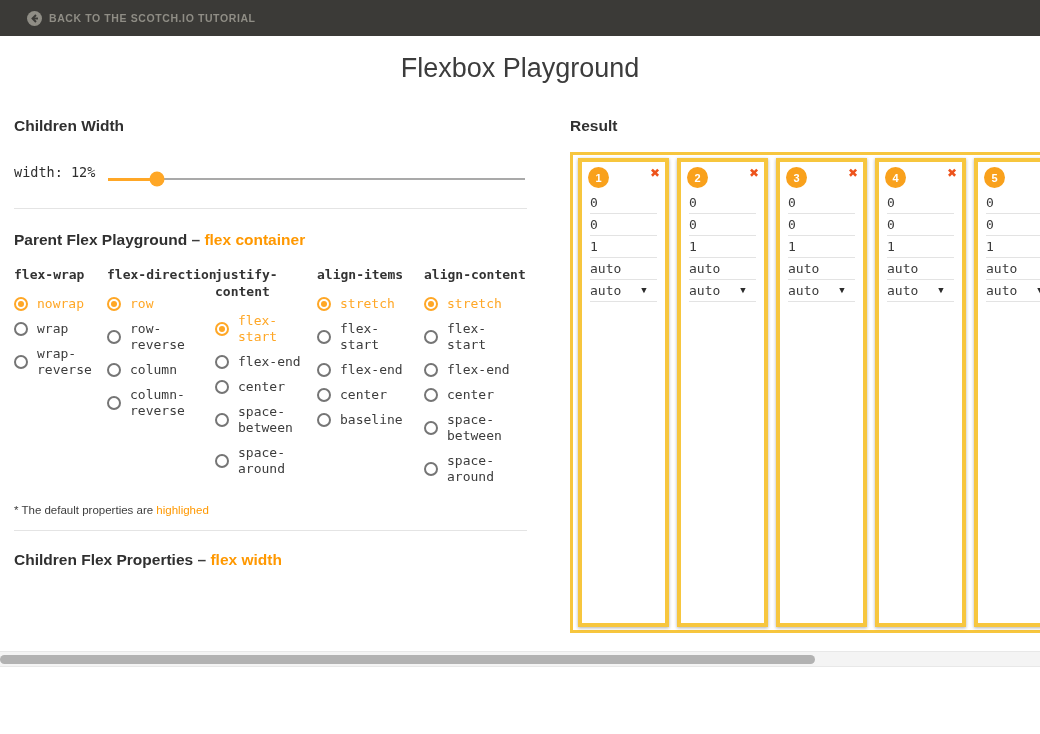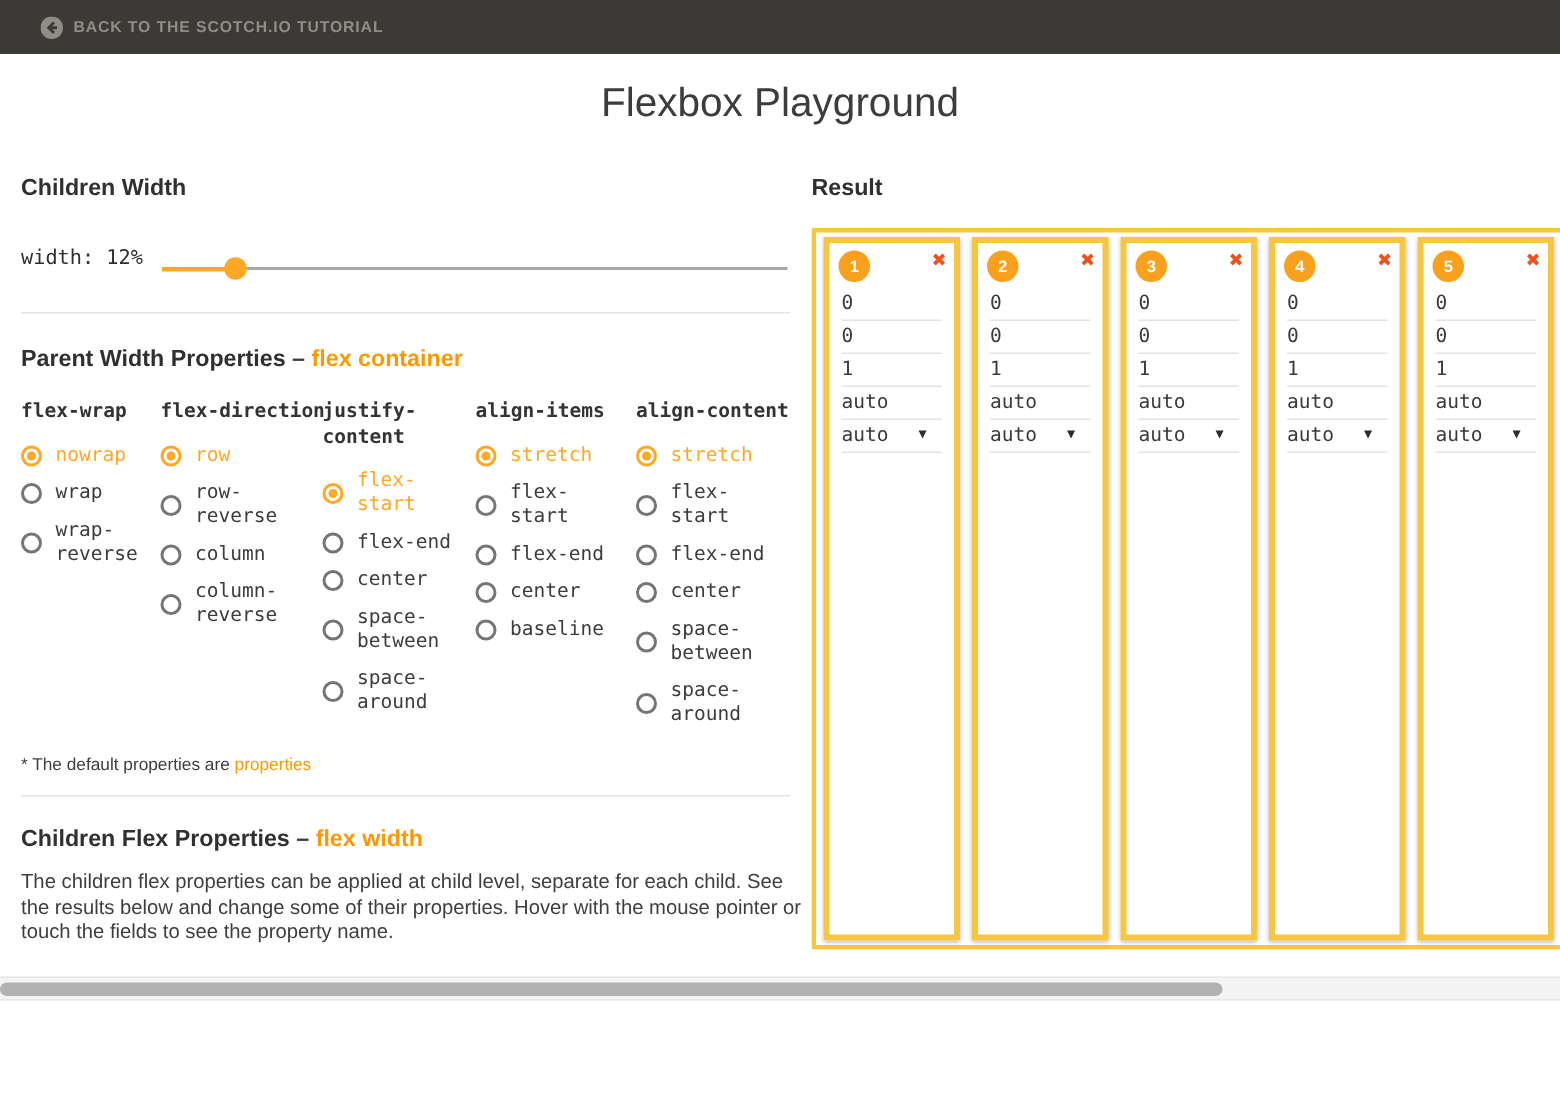--- a/index.html
+++ b/index.html
@@ -9,21 +9,21 @@
 
   
   .topbar { height:36px; background:#3b3a37; display:flex; align-items:center; padding-left:27px; }
   .topbar .back { display:flex; align-items:center; cursor:pointer; }
   .topbar .back-label { color:#8f8d85; font-size:10.5px; font-weight:bold; letter-spacing:.6px; margin-left:7px; }
 
   
   .page-title { text-align:center; font-size:27px; font-weight:400; color:#3c3c3c; margin-top:17px; }
 
   
-  .main { display:flex; margin-top:33px; }
+  .main { display:flex; margin-top:33px;gap:29px; }
   .left-panel { width:527px; padding-left:14px; flex-shrink:0; }
   .right-panel { margin-left:14px; flex:1; min-width:0; overflow:hidden; }
 
   .sec-heading { font-size:15.5px; font-weight:bold; color:#303030; }
   .sec-heading .dash { font-weight:bold; color:#3c3c3c; }
   .sec-heading .orange { color:#ff9800; }
   .divider { border:none; border-top:1px solid #e4e4e4; margin:0; }
 
   
   .slider-row { display:flex; align-items:flex-end; margin-top:29px; }
@@ -107,21 +107,21 @@
         <span class="slider-label">width: 12%</span>
         <div class="slider-track">
           <div class="slider-fill"></div>
           <div class="slider-thumb"></div>
         </div>
       </div>
 
       <hr class="divider" style="margin-top:28px;">
 
       <h2 class="sec-heading" style="margin-top:22px;">
-        <span>Parent Width Properties</span>
+        <span>Parent Flex Playground</span>
         <span class="dash">–</span>
         <span class="orange">flex container</span>
       </h2>
 
       <div class="groups">
 
         <div class="group g2">
           <div class="group-header">flex-wrap</div>
           <div class="opt selected">
             <span class="radio"></span>
@@ -228,32 +228,31 @@
             <span class="opt-label">space-between</span>
           </div>
           <div class="opt">
             <span class="radio"></span>
             <span class="opt-label">space-around</span>
           </div>
         </div>
       </div>
 
       <div class="footnote">
-        <span>* The default properties are </span><span class="orange">properties</span>
+        <span>* The default properties are </span><span class="orange">highlighed</span>
       </div>
 
       <hr class="divider">
 
       <h2 class="sec-heading children-sec-heading">
         <span>Children Flex Properties</span>
         <span class="dash">–</span>
         <span class="orange">flex width</span>
       </h2>
 
-      <p class="description">The children flex properties can be applied at child level, separate for each child. See the results below and change some of their properties. Hover with the mouse pointer or touch the fields to see the property name.</p>
     </div>
 
     <div class="right-panel">
       <h2 class="result-heading">Result</h2>
 
       <div class="result-container">
 
         <div class="card">
           <div class="card-head">
             <div class="badge">1</div>

